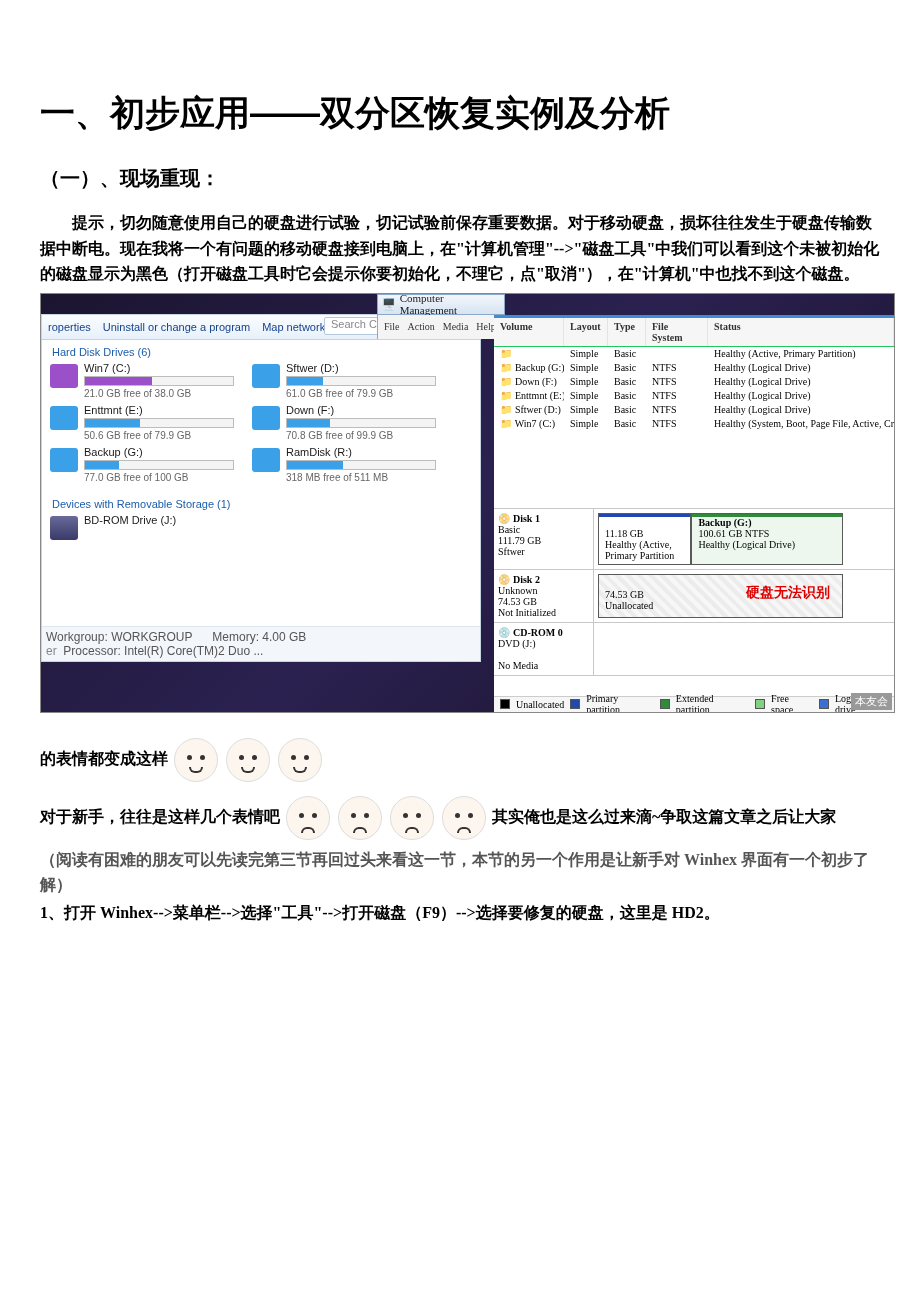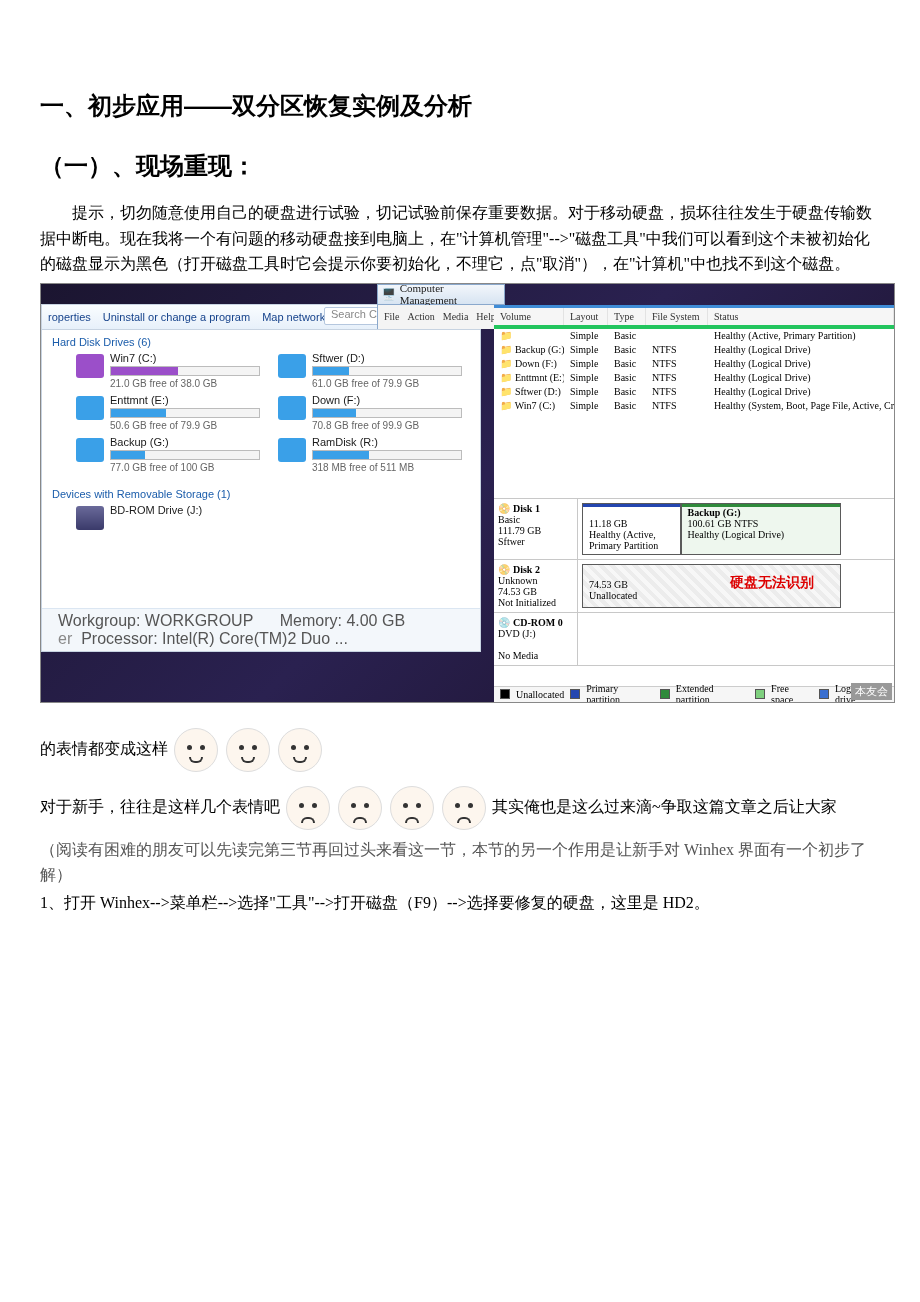--- a/index.html
+++ b/index.html
@@ -1,56 +1,56 @@
 <!DOCTYPE html>
 <html><head>
 <meta charset="utf-8">
 <style>
   * { margin: 0; padding: 0; box-sizing: border-box; }
   body { background: #fff; font-family: "SimSun", "宋体", serif; font-size: 16px; color: #000; width: 920px; }
   .page { padding: 90px 40px 40px 40px; }
-  h1 { font-size: 24px; font-weight: bold; margin-bottom: 28px; font-family: "SimHei", "黑体", sans-serif; }
-  h2 { font-size: 24px; font-weight: bold; margin: 18px 0; font-family: "SimHei", "黑体", sans-serif; }
-  p { line-height: 1.6; margin: 2px 0; }
+  h1 { font-size: 35px; font-weight: bold; margin-bottom: 28px; font-family: "SimHei", "黑体", sans-serif; }
+  h2 { font-size: 20px; font-weight: bold; margin: 18px 0; font-family: "SimHei", "黑体", sans-serif; }
+  p { line-height: 1.6; margin: 2px 0; font-weight: bold; }
   .indent { text-indent: 2em; }
 
   
   .shot { position: relative; width: 855px; height: 420px; margin: 6px 0 18px 0; overflow: hidden; border: 1px solid #888; }
   .shot-bg { position: absolute; left: 0; top: 0; right: 0; bottom: 0; background: linear-gradient(135deg,#1b1530 0%,#2a2150 50%,#1a1028 100%); }
 
   
   .explorer { position: absolute; left: 0; top: 20px; width: 440px; background: #fff; font-family: "Segoe UI", sans-serif; font-size: 11px; color: #1a3e7a; border: 1px solid #c7d3e1; height: 348px; }
   .exp-toolbar { height: 16px; background: linear-gradient(#fafdff,#e7f0fa); border-bottom: 1px solid #c7d3e1; display:flex; align-items:center; padding:12px 6px; gap:12px; color:#15428b; }
   .search { position:absolute; right:6px; top:2px; height:18px; width:150px; border:1px solid #b5c7de; border-radius:2px; background:#fff; font-size:11px; padding:0 18px 0 6px; color:#888; }
   .search::after { content:"🔍"; position:absolute; right:3px; top:0; font-size:11px; color:#5a7aa6; }
   .section-hdr { color:#1b5dab; padding:6px 8px 2px 10px; }
-  .drives { padding: 0 8px 6px 34px; display:flex; flex-wrap:wrap; gap:0 12px; }
+  .drives { padding: 0 8px 6px 8px; display:flex; flex-wrap:wrap; gap:0 12px; }
   .drive { width: 190px; height: 42px; display:flex; gap:6px; align-items:flex-start; padding-top:2px; }
   .drive .icon { width:28px; height:24px; border-radius:3px; margin-top:2px; display:flex; align-items:center; justify-content:center; }
   .drive .label { font-size:11px; color:#1a1a1a; }
   .drive .bar { width:150px; height:10px; border:1px solid #bcbcbc; background:#f4f4f4; margin:2px 0; }
   .drive .bar > div { height:100%; }
   .drive .sub { font-size:10px; color:#666; }
-  .sysline { background:#f3f7fb; border-top:1px solid #dbe6f2; padding:3px 16px; font-size:16px; color:#555; position:absolute; left:0; right:0; bottom:0; }
+  .sysline { background:#f3f7fb; border-top:1px solid #dbe6f2; padding:3px 4px; font-size:12px; color:#555; position:absolute; left:0; right:0; bottom:0; }
 
   
   .mgmt-title { position:absolute; left:336px; top:0; width:128px; height:21px; background:linear-gradient(#f2f6fb,#d7e4f2); border:1px solid #8aa8cc; font:11px "Segoe UI"; color:#1a1a1a; display:flex; align-items:center; gap:4px; padding:0 4px; }
   .mgmt-menu  { position:absolute; left:336px; top:21px; width:128px; height:17px; background:#f4f4f4; border-left:1px solid #8aa8cc; border-right:2px solid #000000; font:10px "Segoe UI"; color:#333; display:flex; align-items:center; gap:8px; padding:12px 6px; }
   .mgmt-body  { position:absolute; left:453px; top:21px; right:0; bottom:0; background:#fff; font:10px "Segoe UI"; color:#000; border-top:3px solid #3f8cd6; }
 
-  .vol-head { display:flex; border-bottom:4px solid #22c55e; background:#f6f6f6; }
+  .vol-head { display:flex; border-bottom:1px solid #22c55e; background:#f6f6f6;font-weight:bold; }
   .vol-head > div { padding:3px 6px; border-right:1px solid #e3e3e3; color:#333; font-size:10px; }
   .vol-rows { }
   .vol-row { display:flex; height:14px; align-items:center; }
   .vol-row > div { padding:0 6px; font-size:10px; white-space:nowrap; overflow:hidden; }
   .vc1{width:70px}.vc2{width:44px}.vc3{width:38px}.vc4{width:62px}.vc5{flex:1;color:#000}
 
   .disk-panel { position:absolute; left:0; right:0; bottom:26px; top:190px; border-top:1px solid #c8c8c8; overflow:auto; }
   .disk-row { display:flex; border-bottom:1px solid #c8c8c8; min-height:50px; }
-  .disk-label { width:84px; border-right:1px solid #c8c8c8; padding:4px; font-size:10px; }
+  .disk-label { width:100px; border-right:1px solid #c8c8c8; padding:4px; font-size:10px; }
   .disk-label b { display:block; }
   .disk-parts { flex:1; display:flex; padding:4px; gap:0; }
   .part { border:1px solid #5a5a5a; padding:3px 6px; font-size:10px; position:relative; }
   .part.primary::before { content:""; position:absolute; left:0; top:0; right:0; height:3px; background:#2446b0; }
   .part.logical::before { content:""; position:absolute; left:0; top:0; right:0; height:3px; background:#2f8a3b; }
   .part.unalloc { background:repeating-linear-gradient(45deg,#ececec,#ececec 4px,#f7f7f7 4px,#f7f7f7 8px); }
   .redtxt { position:absolute; color:#d00; font-family:"SimHei"; font-size:14px; font-weight:bold;margin-left:32px; }
 
   .legend { position:absolute; left:0; right:0; bottom:0; height:16px; background:#f6f6f6; border-top:1px solid #ccc; display:flex; align-items:center; gap:6px; padding:0 6px; font-size:10px; }
   .sw { width:10px; height:10px; border:1px solid #555; display:inline-block; }

